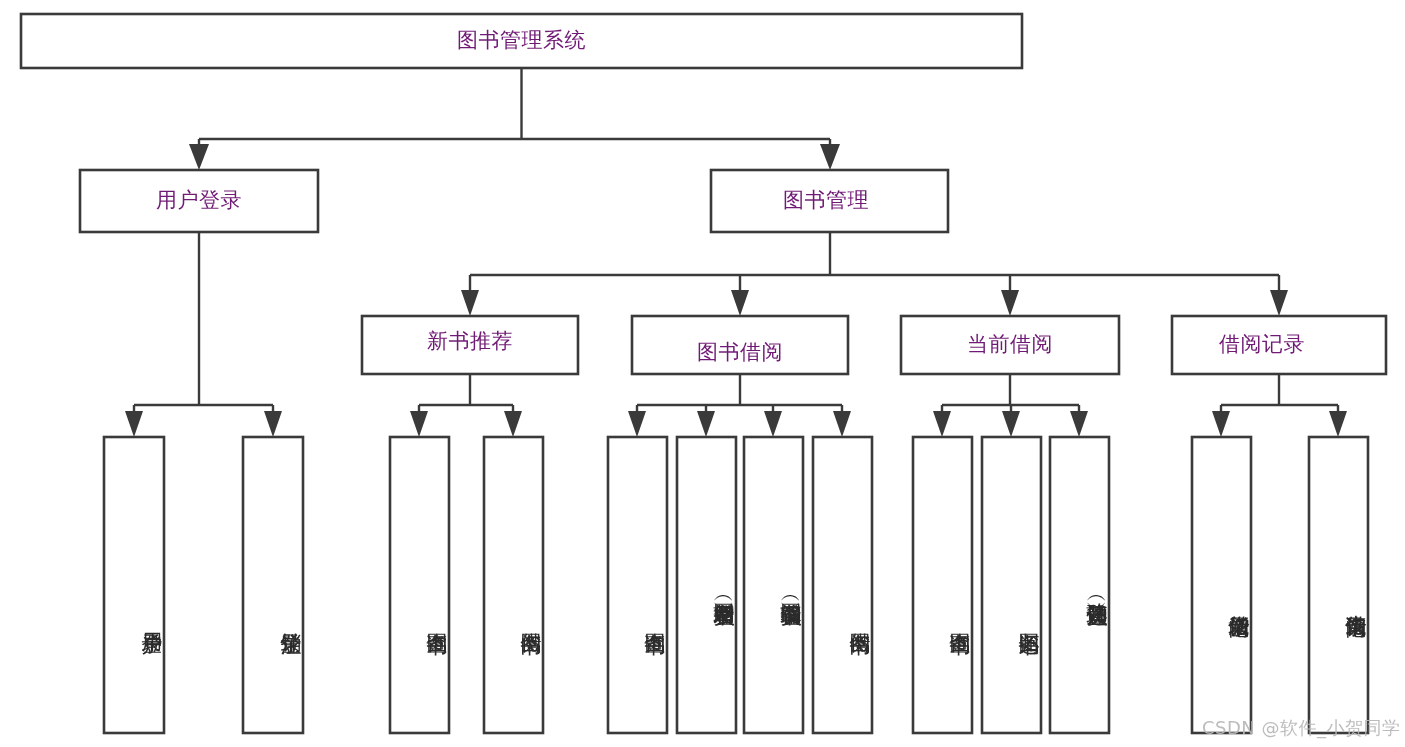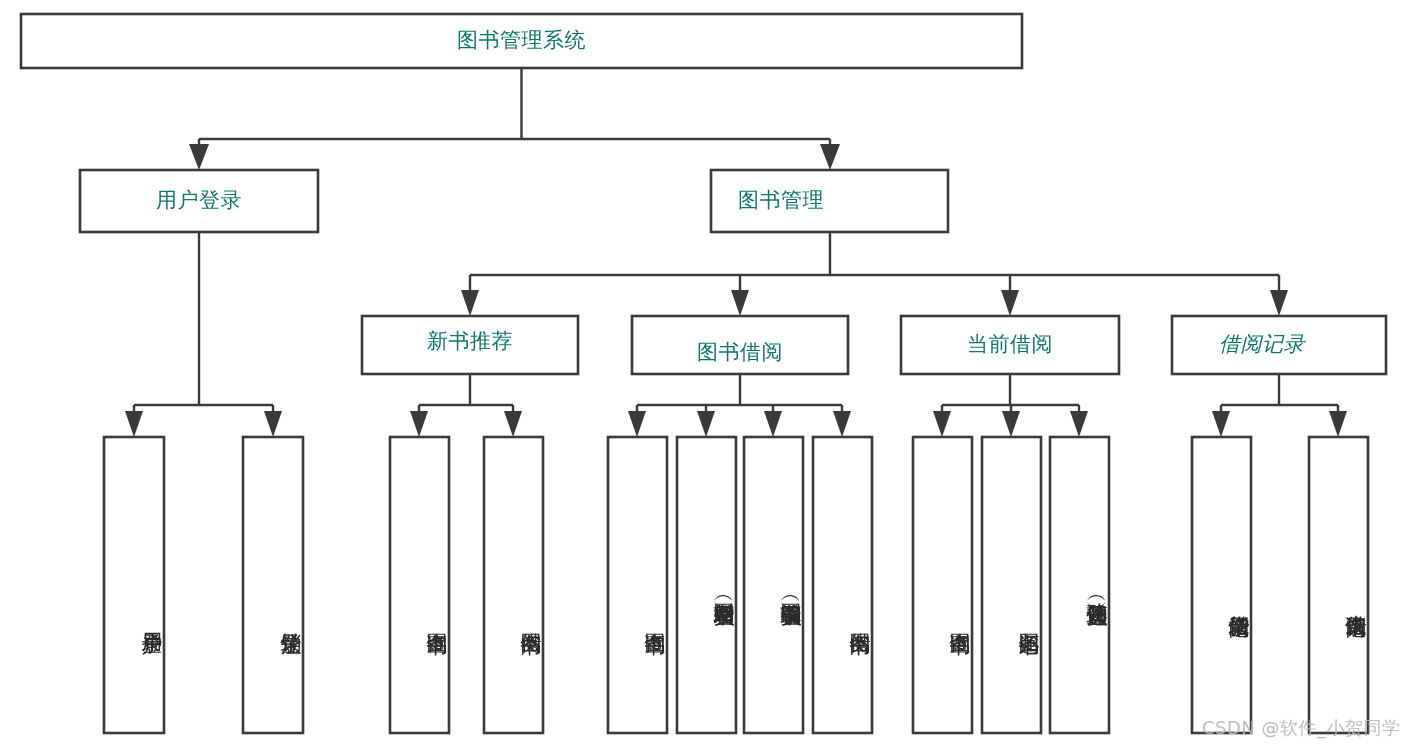--- a/index.html
+++ b/index.html
@@ -39,21 +39,21 @@
   }
   .arrow-head {
     fill: #3a3a3a;
     stroke: none;
   }
   .node-label-h {
     position: absolute;
     display: flex;
     align-items: center;
     justify-content: center;
-    color: #0f766e;
+    color: #701a75;
     font-size: 21px;
     line-height: 1.2;
     letter-spacing: 0.5px;
     white-space: nowrap;
     pointer-events: none;
   }
   .node-label-v {
     position: absolute;
     display: flex;
     align-items: flex-start;
@@ -183,26 +183,26 @@
     <rect class="node-box" x="913" y="437" width="59" height="296"></rect>
     <rect class="node-box" x="982" y="437" width="59" height="296"></rect>
     <rect class="node-box" x="1050" y="437" width="59" height="296"></rect>
     <rect class="node-box" x="1192" y="437" width="59" height="296"></rect>
     <rect class="node-box" x="1309" y="437" width="59" height="296"></rect>
   </svg>
 
   <div class="node-label-h" style="left:21px; top:14px; width:1001px; height:54px;">图书管理系统</div>
 
   <div class="node-label-h" style="left:80px; top:170px; width:238px; height:62px;">用户登录</div>
-  <div class="node-label-h" style="left:686px; top:170px; width:190px; height:62px;">图书管理</div>
+  <div class="node-label-h" style="left:731px; top:170px; width:190px; height:62px;">图书管理</div>
 
   <div class="node-label-h" style="left:362px; top:316px; width:216px; height:52px;">新书推荐</div>
   <div class="node-label-h" style="left:632px; top:324px; width:216px; height:58px;">图书借阅</div>
   <div class="node-label-h" style="left:901px; top:316px; width:218px; height:58px;">当前借阅</div>
-  <div class="node-label-h" style="left:1172px; top:316px; width:180px; height:58px;font-style:italic;">借阅记录</div>
+  <div class="node-label-h" style="left:1172px; top:316px; width:180px; height:58px;">借阅记录</div>
 
   <div class="node-label-v" style="left:104px; top:500px; width:60px; height:233px;">用户登录</div>
   <div class="node-label-v" style="left:243px; top:500px; width:60px; height:233px;">注销登录</div>
   <div class="node-label-v" style="left:390px; top:500px; width:59px; height:233px;">查询图书</div>
   <div class="node-label-v" style="left:484px; top:500px; width:59px; height:233px;">借阅图书</div>
   <div class="node-label-v" style="left:608px; top:500px; width:59px; height:233px;">查询图书</div>
   <div class="node-label-v" style="left:677px; top:443px; width:59px; height:290px;">新增图书（管理员）</div>
   <div class="node-label-v" style="left:744px; top:443px; width:59px; height:290px;">编辑图书（管理员）</div>
   <div class="node-label-v" style="left:813px; top:500px; width:59px; height:233px;">借阅图书</div>
   <div class="node-label-v" style="left:913px; top:500px; width:59px; height:233px;">查询图书</div>

